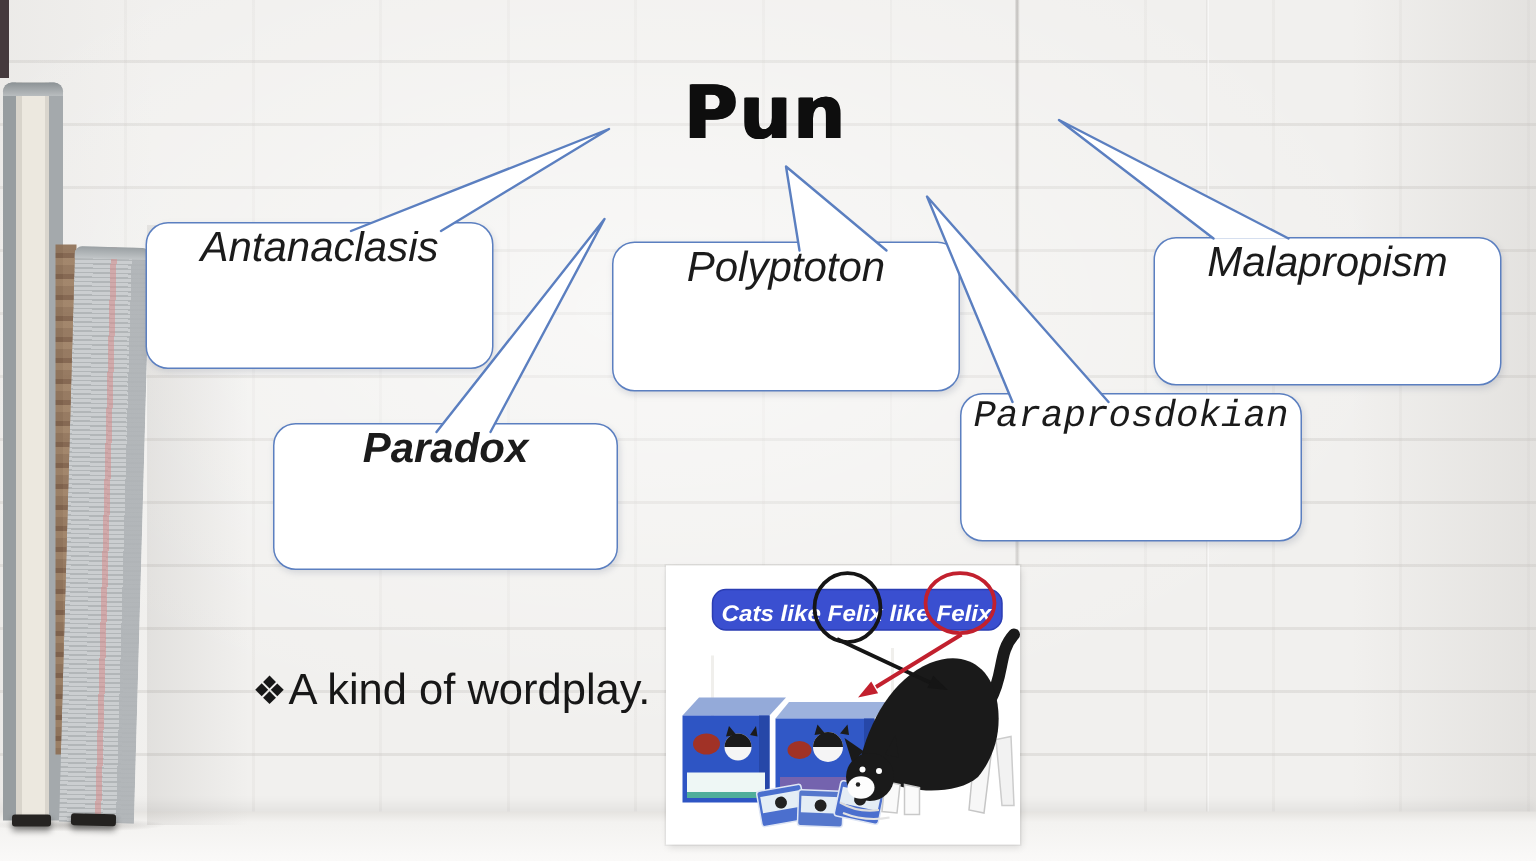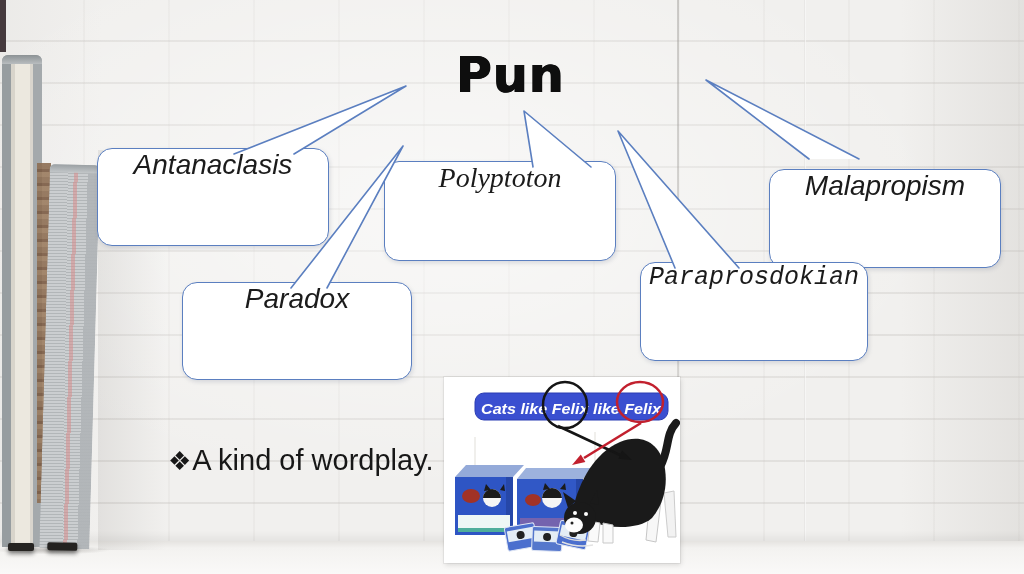--- a/index.html
+++ b/index.html
@@ -49,23 +49,23 @@
   .title{position:absolute;left:456px;top:50px;z-index:4;margin:0;
     font-family:"DejaVu Sans",sans-serif;font-weight:bold;font-size:49px;line-height:1.05;
     color:#0e0e0e;letter-spacing:1px;text-shadow:.6px 0 #0e0e0e,-.6px 0 #0e0e0e;}
 
   
   .bubble{position:absolute;z-index:4;background:#ffffff;border:1.6px solid #5b7fc0;border-radius:15px;
     display:flex;align-items:flex-start;justify-content:center;
     box-shadow:1px 2px 4px rgba(110,120,140,.22);}
   .bubble .lbl{font-style:italic;color:#1b1b1b;font-size:28px;white-space:nowrap;}
   .b-antanaclasis{left:97px;top:148px;width:230px;height:96px;}
-  .b-polyptoton{left:384px;top:161px;width:230px;height:98px;font-family:Liberation Serif, serif;}
-  .b-malapropism{left:769px;top:169px;width:230px;height:97px;}
-  .b-paradox{left:182px;top:282px;width:228px;height:96px;}
+  .b-polyptoton{left:408px;top:161px;width:230px;height:98px;}
+  .b-malapropism{left:769px;top:158px;width:230px;height:97px;}
+  .b-paradox{left:182px;top:282px;width:228px;height:96px;font-weight:bold;}
   .b-paraprosdokian{left:640px;top:262px;width:226px;height:97px;}
   .b-paraprosdokian .lbl{font-size:25px;font-family:Liberation Mono, monospace;}
 
   .tails{position:absolute;left:0;top:0;width:1024px;height:574px;z-index:5;pointer-events:none;}
   .tails path{fill:#ffffff;stroke:#5b7fc0;stroke-width:1.6;stroke-linejoin:round;stroke-linecap:round;}
 
   
   .note{position:absolute;left:168px;top:444px;z-index:6;font-size:29px;color:#171717;white-space:nowrap;}
   .note .diamond{font-size:26px;margin-right:1px;}
 

